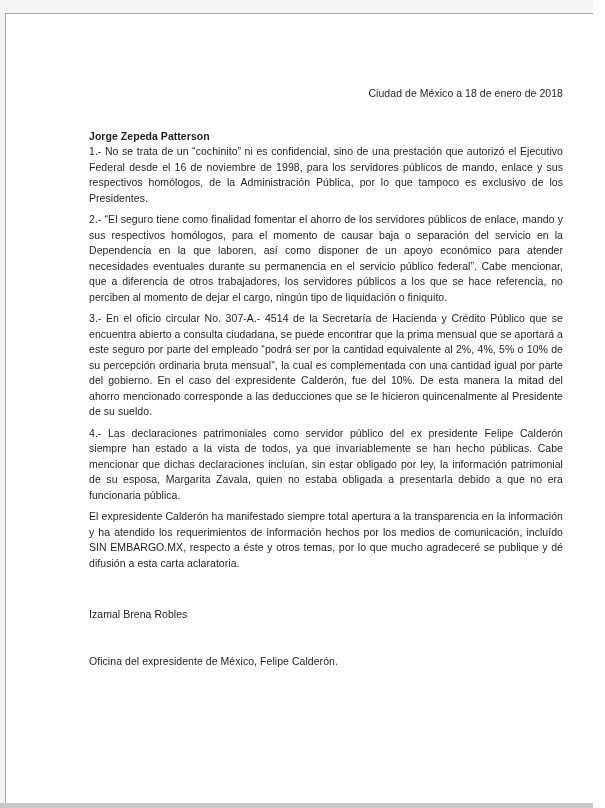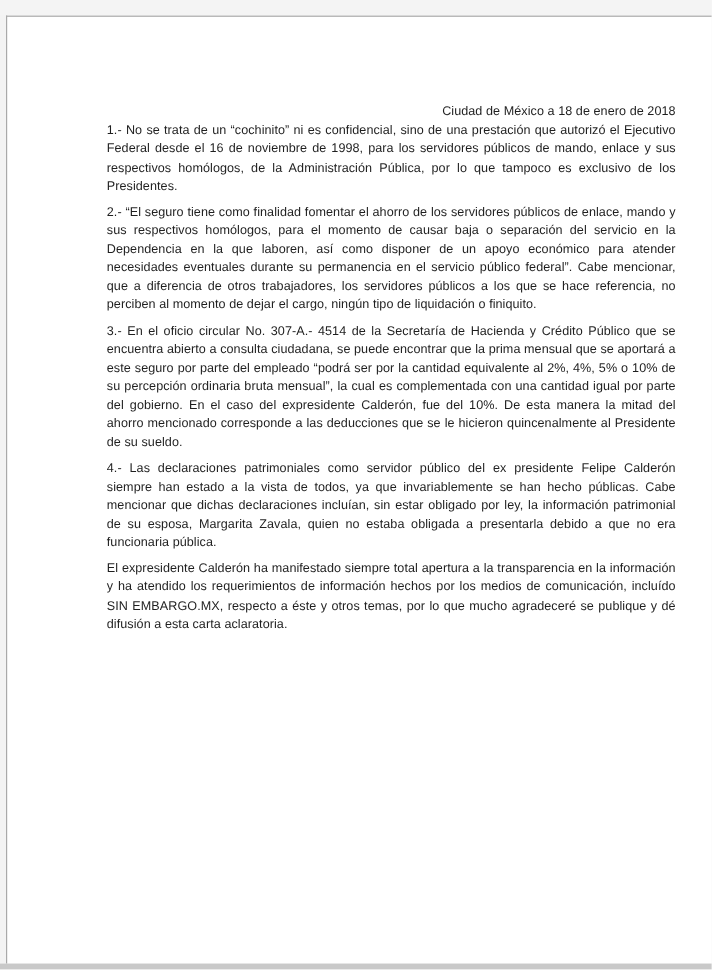--- a/index.html
+++ b/index.html
@@ -74,32 +74,35 @@
 <body>
 
 <div class="viewport">
   <div class="top-strip"></div>
 
   <div class="page">
     <div class="content">
 
       <div class="date-line">Ciudad de México a 18 de enero de 2018</div>
 
+      <div class="recipient-name">Jorge Zepeda Patterson</div>
 
 
 
       <p class="para">1.- No se trata de un “cochinito” ni es confidencial, sino de una prestación que autorizó el Ejecutivo Federal desde el 16 de noviembre de 1998, para los servidores públicos de mando, enlace y sus respectivos homólogos, de la Administración Pública, por lo que tampoco es exclusivo de los Presidentes.</p>
 
       <p class="para">2.- “El seguro tiene como finalidad fomentar el ahorro de los servidores públicos de enlace, mando y sus respectivos homólogos, para el momento de causar baja o separación del servicio en la Dependencia en la que laboren, así como disponer de un apoyo económico para atender necesidades eventuales durante su permanencia en el servicio público federal”. Cabe mencionar, que a diferencia de otros trabajadores, los servidores públicos a los que se hace referencia, no perciben al momento de dejar el cargo, ningún tipo de liquidación o finiquito.</p>
 
       <p class="para">3.- En el oficio circular No. 307-A.- 4514 de la Secretaría de Hacienda y Crédito Público que se encuentra abierto a consulta ciudadana, se puede encontrar que la prima mensual que se aportará a este seguro por parte del empleado “podrá ser por la cantidad equivalente al 2%, 4%, 5% o 10% de su percepción ordinaria bruta mensual”, la cual es complementada con una cantidad igual por parte del gobierno. En el caso del expresidente Calderón, fue del 10%.  De esta manera la mitad del ahorro mencionado corresponde a las deducciones que se le hicieron quincenalmente al Presidente de su sueldo.</p>
 
       <p class="para">4.- Las declaraciones patrimoniales como servidor público del ex presidente Felipe Calderón siempre han estado a la vista de todos, ya que invariablemente se han hecho públicas. Cabe mencionar que dichas declaraciones incluían, sin estar obligado por ley, la información patrimonial de su esposa, Margarita Zavala, quien no estaba obligada a presentarla debido a que no era funcionaria pública.</p>
 
       <p class="para">El expresidente Calderón ha manifestado siempre total apertura a la transparencia en la información y ha atendido los requerimientos de información hechos por los medios de comunicación, incluído SIN EMBARGO.MX, respecto a éste y otros temas, por lo que mucho agradeceré se publique y dé difusión a esta carta aclaratoria.</p>
 
+      <div class="signature-name">Izamal Brena Robles</div>
 
+      <div class="signature-office">Oficina del expresidente de México, Felipe Calderón.</div>
 
     </div>
   </div>
 
   <div class="bottom-strip"></div>
 </div>
 
 </body></html>

